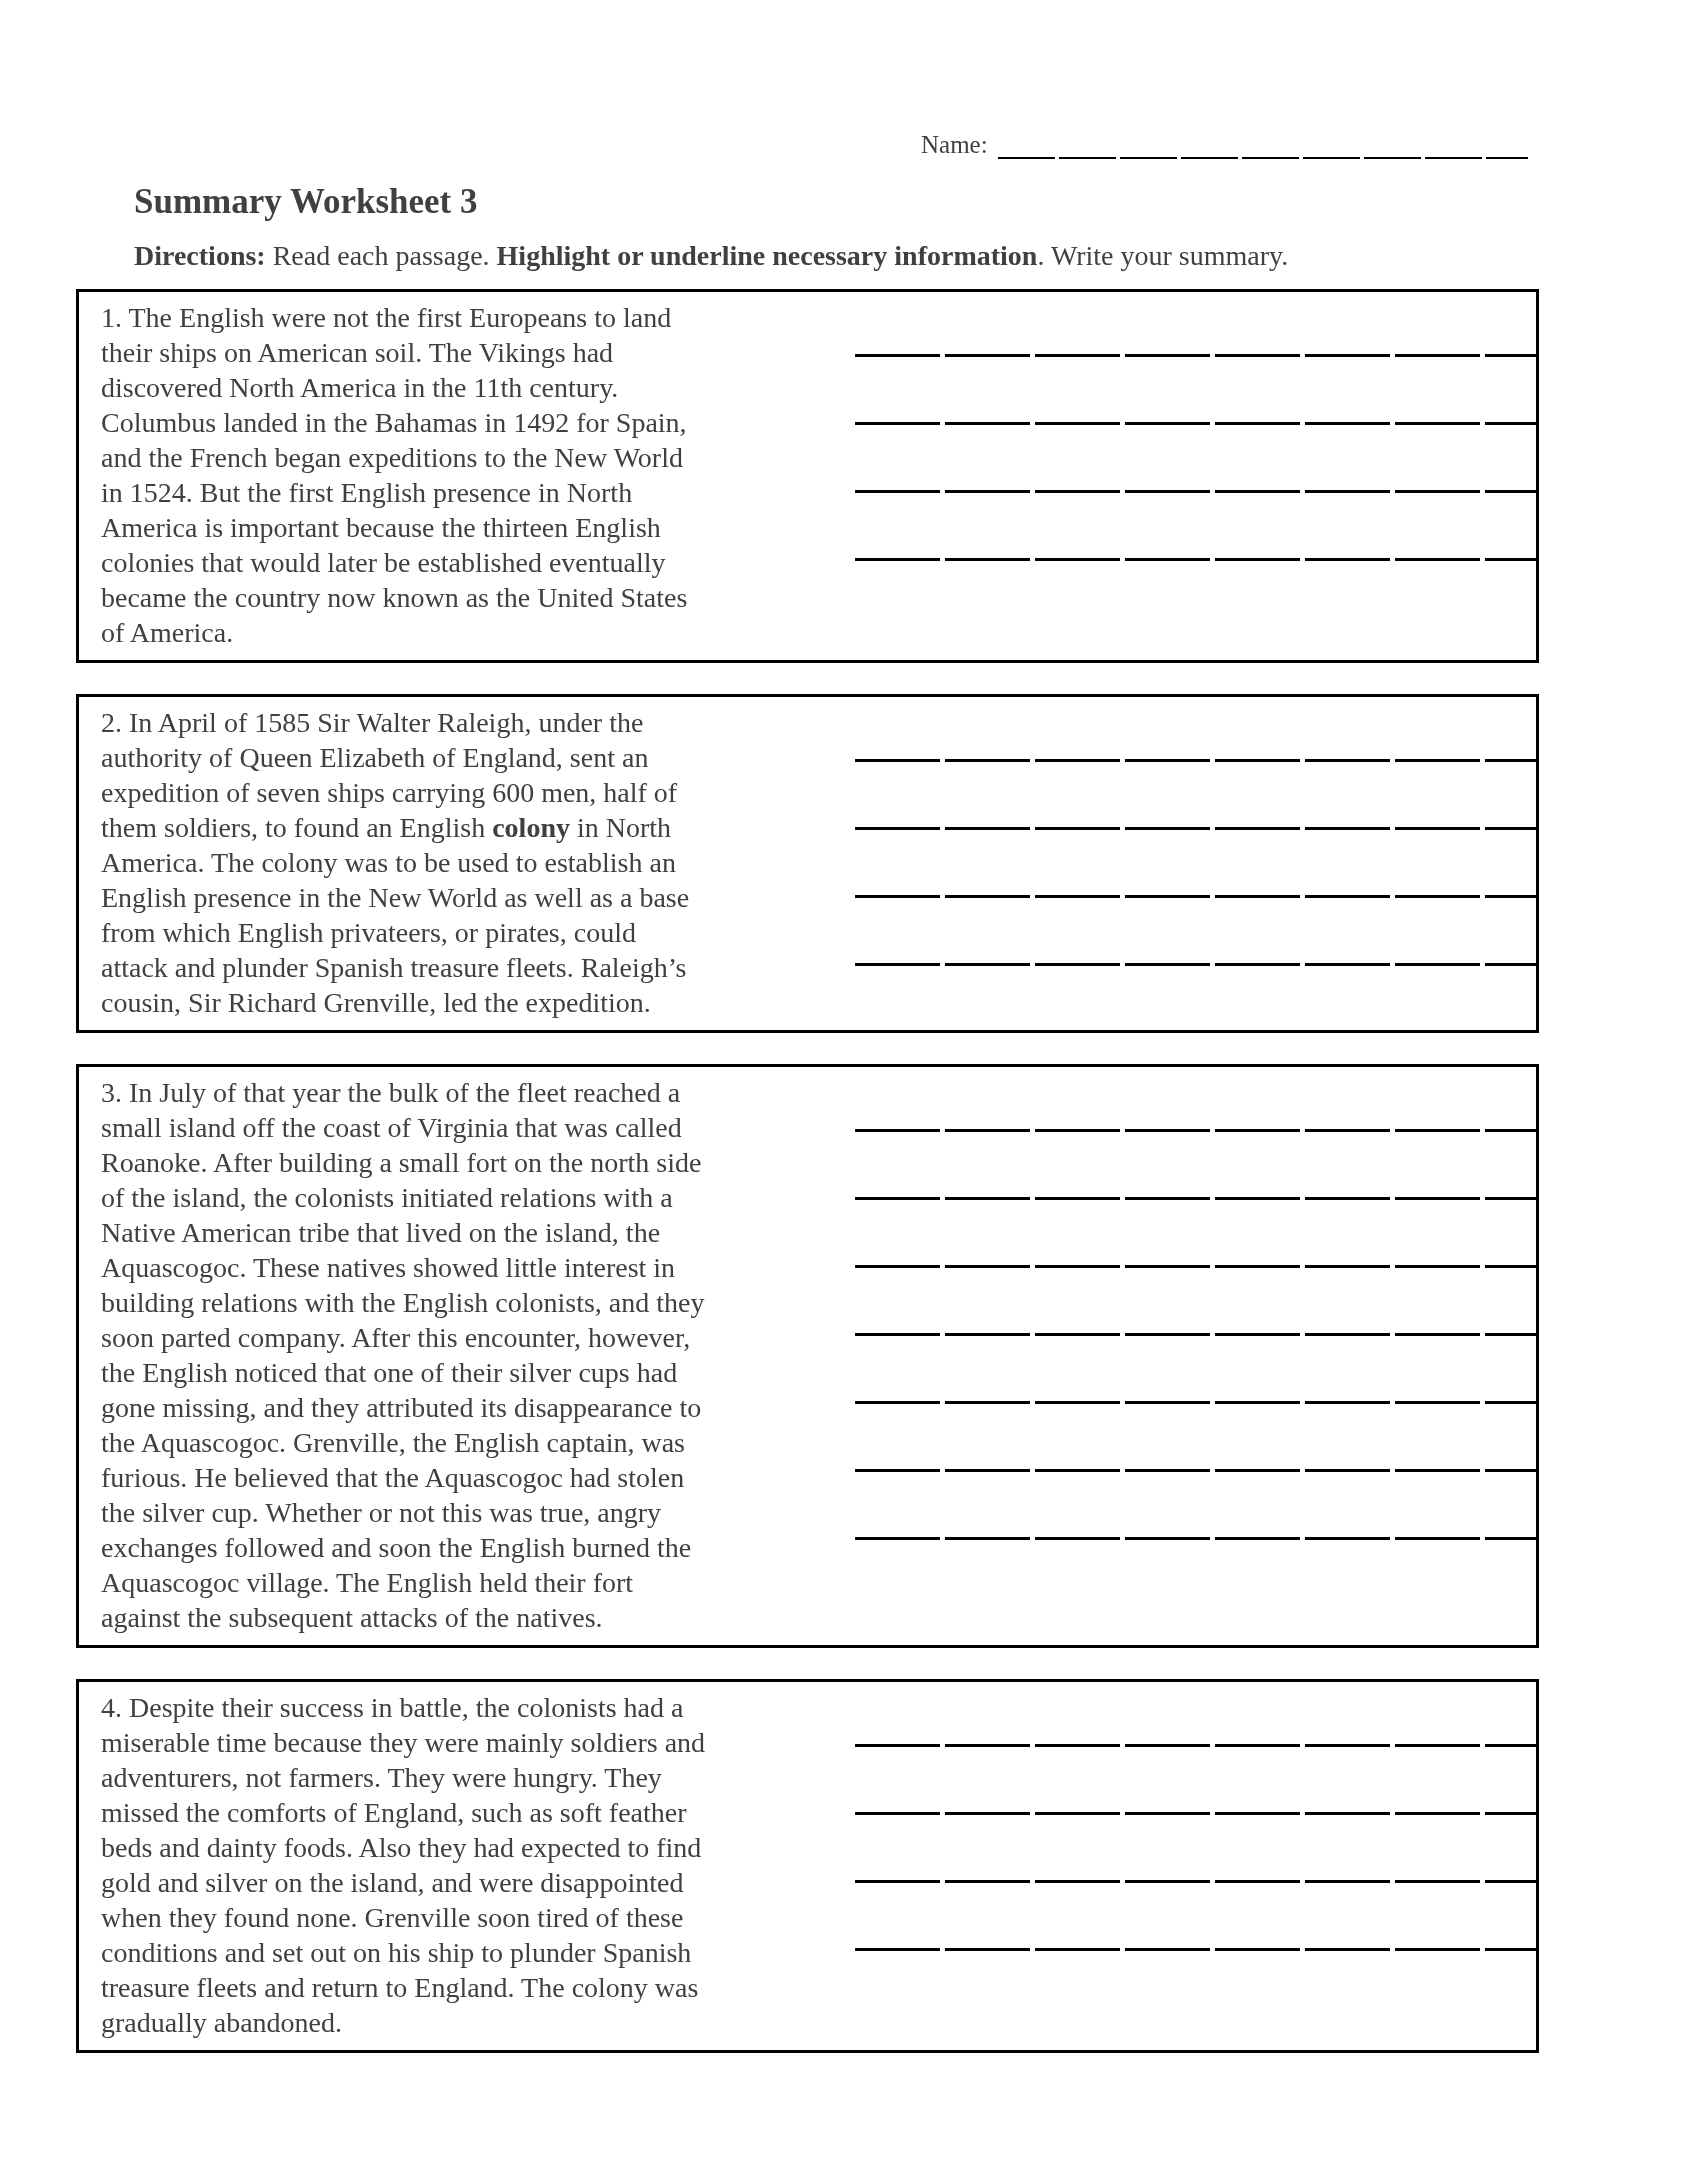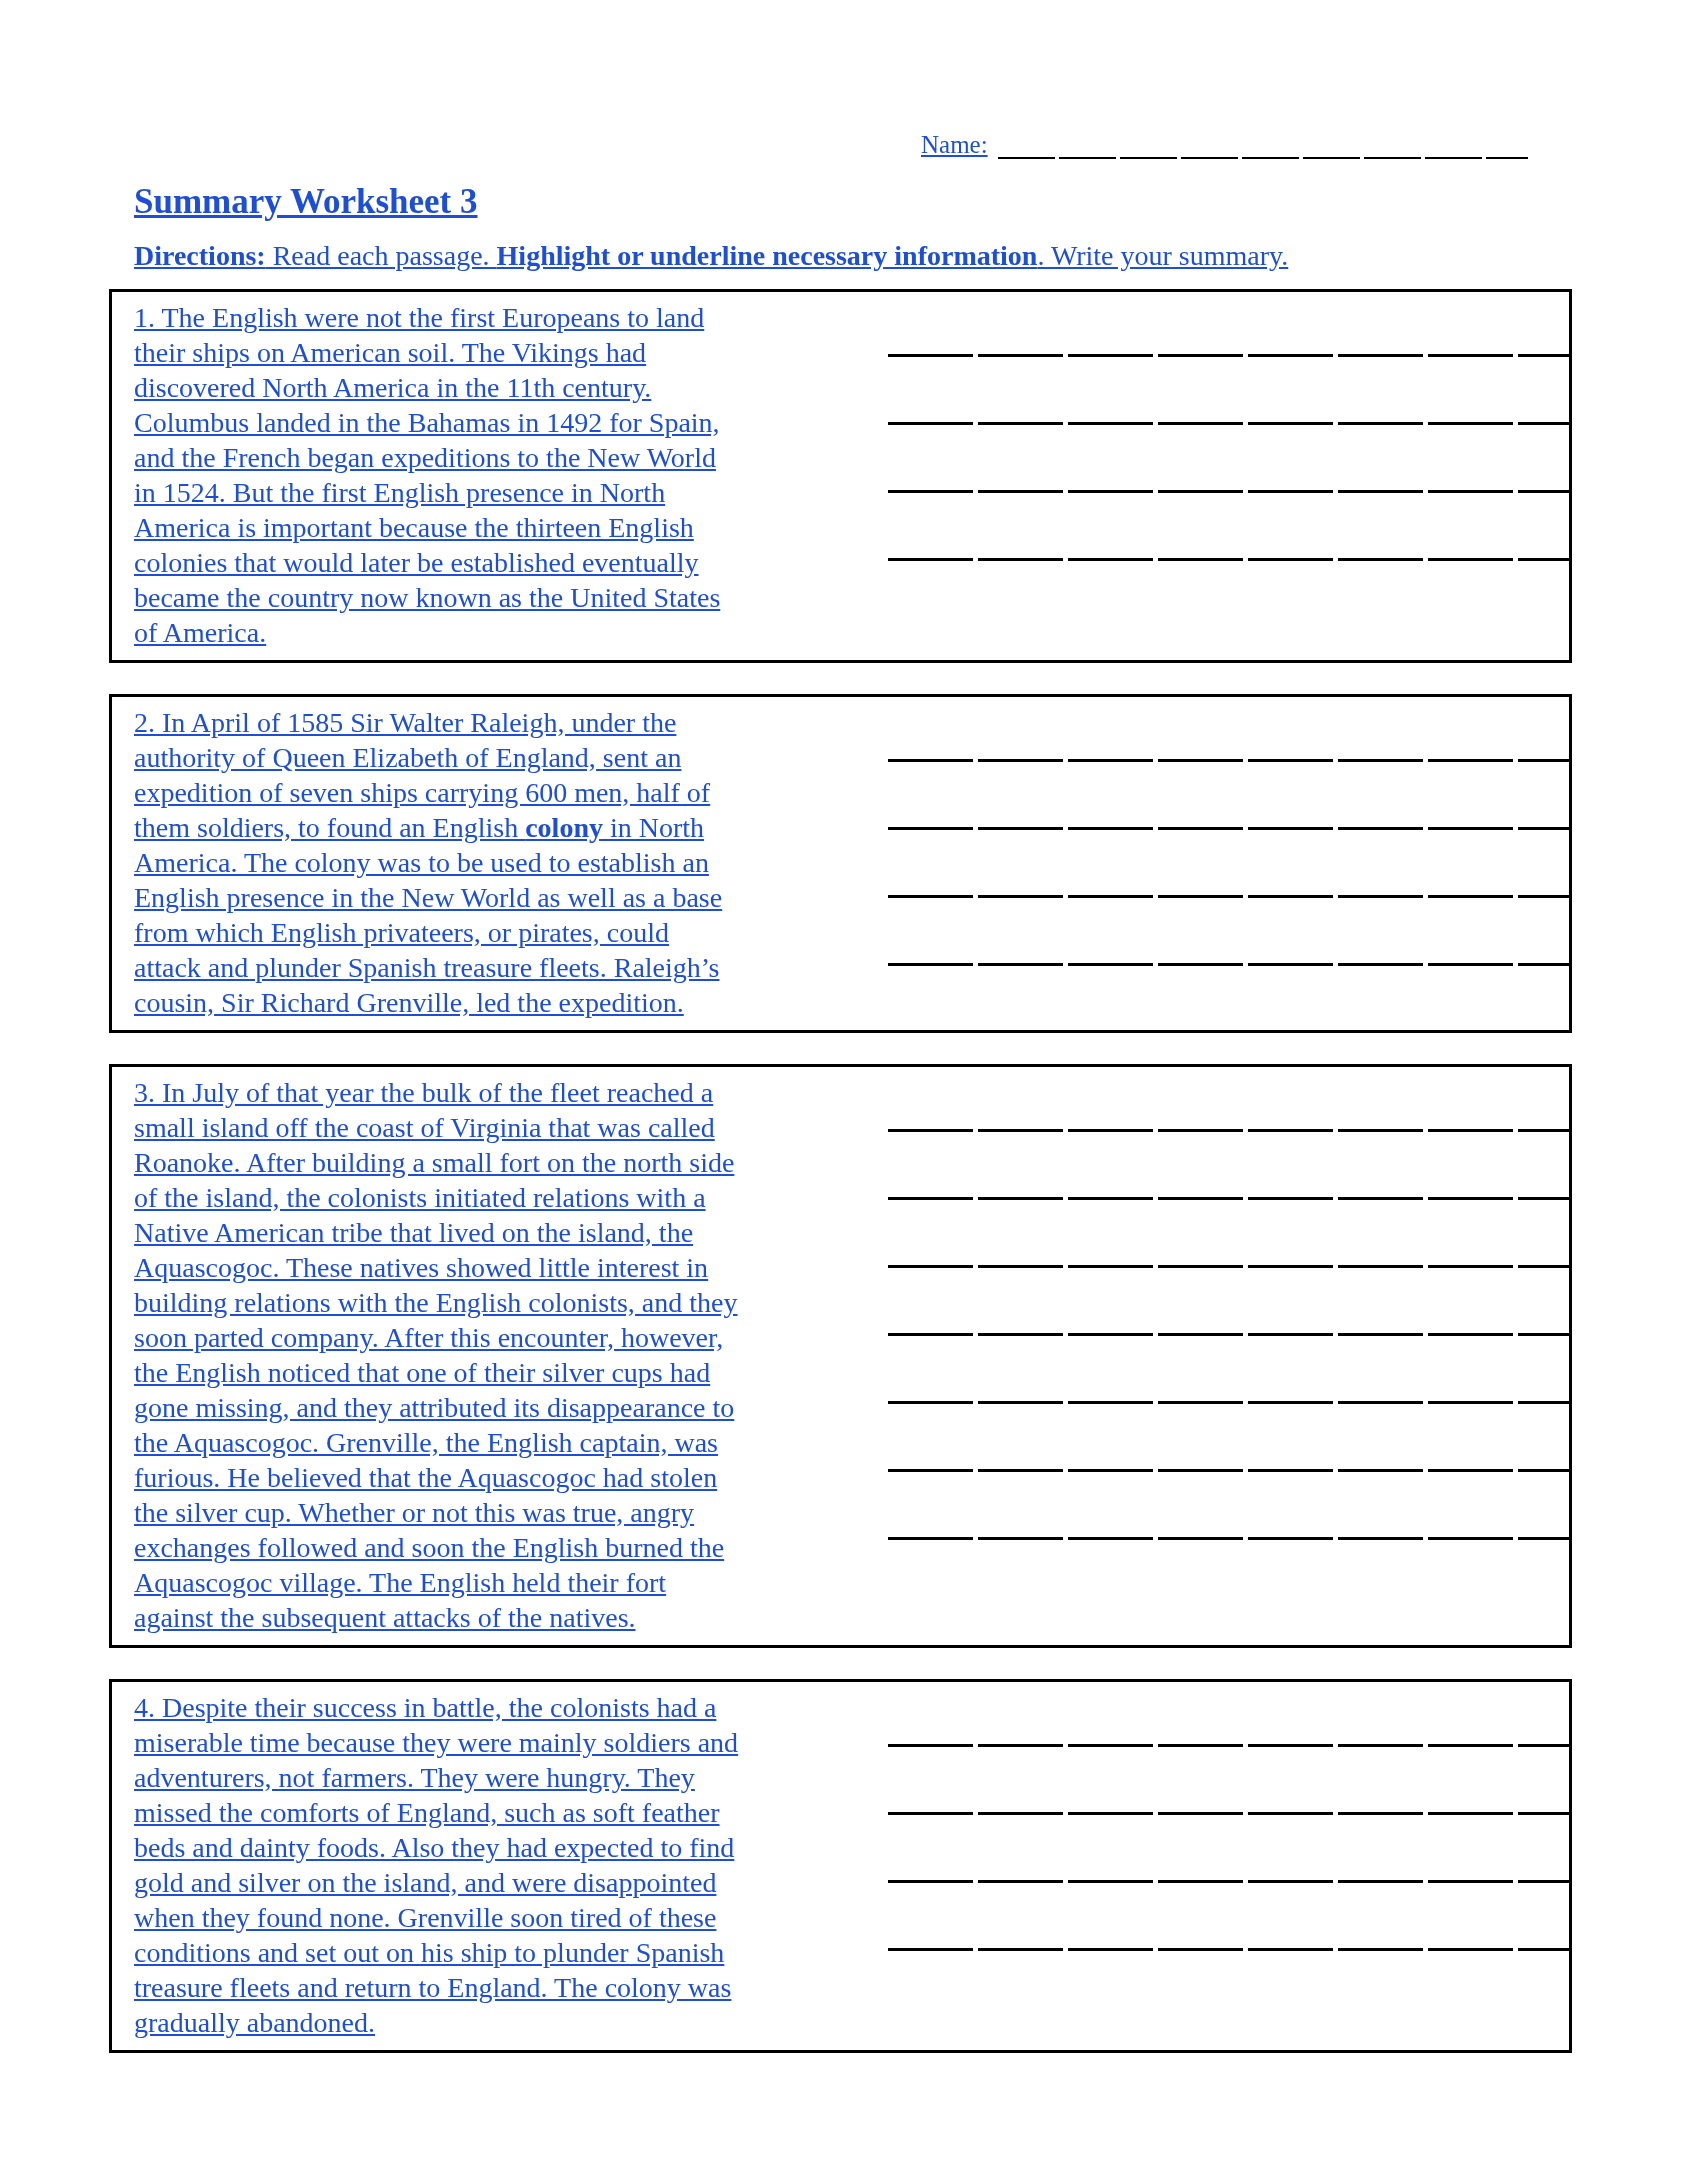--- a/index.html
+++ b/index.html
@@ -1,23 +1,22 @@
 <!DOCTYPE html>
 <html><head>
 <meta charset="utf-8">
 <style>
   html,body{margin:0;padding:0;background:#ffffff;}
   #page{
     position:relative;
     width:1683px;height:2178px;
     background:#ffffff;
     font-family:"Liberation Serif","DejaVu Serif",serif;
-    color:#1d4ed8;
+    color:#404040;
     box-sizing:border-box;
-    text-decoration:underline;
   }
   .name-row{
     padding-top:127px;
     padding-left:921px;
     font-size:25px;
     display:flex;
     align-items:flex-end;
     height:32px;
   }
   .name-label{white-space:nowrap;margin-right:10px;}
@@ -30,21 +29,21 @@
     font-size:35px;
     font-weight:bold;
     line-height:1.1;
   }
   .directions{
     margin:16px 0 16px 134px;
     font-size:28px;
     line-height:1.25;
   }
   .directions b{font-weight:bold;}
-  #passages{margin-left:109px;width:1463px;}
+  #passages{margin-left:76px;width:1463px;}
   .passage-box{
     box-sizing:border-box;
     border:3px solid #000;
     width:1463px;
     margin-bottom:31px;
     display:flex;
     padding:8px 18px 10px 22px;
   }
   .passage-text{
     width:754px;

